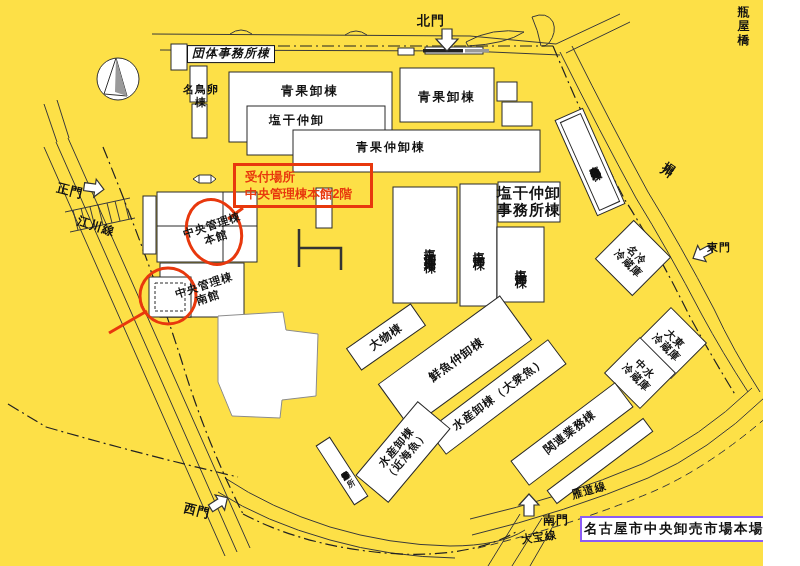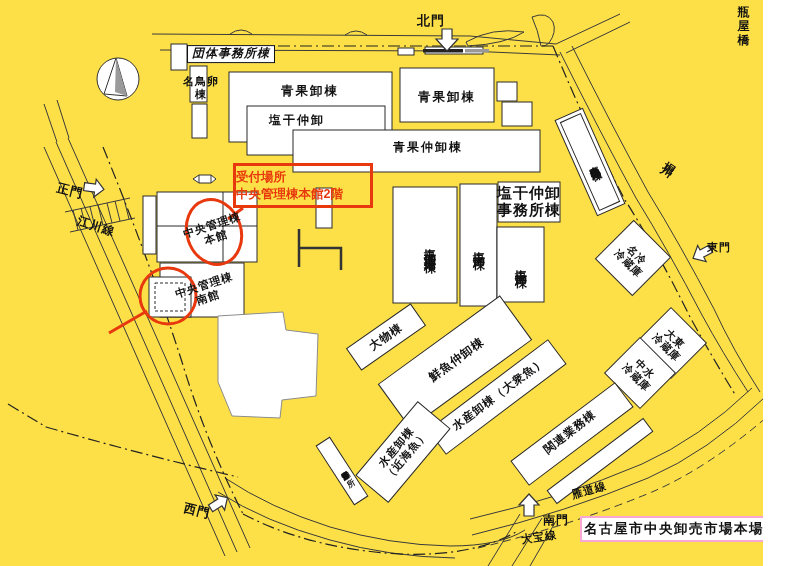--- a/index.html
+++ b/index.html
@@ -6,21 +6,21 @@
   .map{position:relative;width:763px;height:566px;background:#fde047;overflow:hidden;
        font-family:"Liberation Sans",sans-serif;color:#111;}
   .map svg{position:absolute;left:0;top:0;}
   .lbl{position:absolute;transform:translate(-50%,-50%);font-size:12px;line-height:1.15;
        white-space:pre-line;text-align:center;font-weight:600;letter-spacing:1px;color:#111;}
   .v{writing-mode:vertical-rl;text-orientation:upright;letter-spacing:2px;}
   .boxlbl{border:1.2px solid #111;background:#fff;padding:1px 4px;}
   .redbox{position:absolute;border:3px solid var(--red,#e8380d);color:var(--red,#e8380d);
        font-weight:700;white-space:pre-line;display:flex;align-items:center;
        box-sizing:border-box;}
-  .titlebox{position:absolute;border:2px solid #f9a8d4;background:#fff;display:flex;
+  .titlebox{position:absolute;border:2px solid #8b5cf6;background:#fff;display:flex;
        align-items:center;justify-content:center;font-size:13.5px;font-weight:600;
        letter-spacing:1.5px;box-sizing:border-box;}
 </style>
 </head>
 <body>
 
 <div class="map">
 
 <svg width="800" height="566" viewBox="0 0 800 566">
 
@@ -167,26 +167,26 @@
 <div class="lbl" style="left:197px;top:511px;font-size:12.5px;transform:translate(-50%,-50%) rotate(14deg);">西門</div>
 <div class="lbl" style="left:534px;top:521px;font-size:12px;padding-left:44px;">南門</div>
 
 <div class="lbl" style="left:744px;top:27px;font-size:12px;">瓶屋橋</div>
 <div class="lbl v" style="left:676px;top:157px;font-size:12px;transform:translate(-50%,-50%) rotate(35deg);">堀川</div>
 <div class="lbl" style="left:96px;top:227px;font-size:12px;transform:translate(-50%,-50%) rotate(18deg);">江川線</div>
 <div class="lbl" style="left:589px;top:490px;font-size:11px;transform:translate(-50%,-50%) rotate(-16deg);">雁道線</div>
 <div class="lbl" style="left:539px;top:537px;font-size:11px;transform:translate(-50%,-50%) rotate(-8deg);">大宝線</div>
 
 <div class="lbl boxlbl" style="left:231px;top:54px;font-size:12px;font-style:italic;">団体事務所棟</div>
-<div class="lbl" style="left:201px;top:88px;font-size:11px;">名鳥卵
+<div class="lbl" style="left:201px;top:96px;font-size:11px;">名鳥卵
 棟</div>
 <div class="lbl" style="left:310px;top:91px;font-size:12.5px;letter-spacing:2px;">青果卸棟</div>
 <div class="lbl" style="left:447px;top:97px;font-size:12.5px;letter-spacing:2px;">青果卸棟</div>
 <div class="lbl" style="left:297px;top:121px;font-size:12px;letter-spacing:2px;">塩干仲卸</div>
-<div class="lbl" style="left:391px;top:148px;font-size:12px;letter-spacing:2px;margin-left:37px;">青果仲卸棟</div>
+<div class="lbl" style="left:391px;top:148px;font-size:12px;letter-spacing:2px;">青果仲卸棟</div>
 <div class="lbl v" style="left:590px;top:162px;font-size:10px;letter-spacing:1px;transform:translate(-50%,-50%) rotate(-24deg);">廃棄物処理棟</div>
 <div class="lbl" style="left:214px;top:231px;font-size:11px;transform:translate(-50%,-50%) rotate(-18deg);">中央管理棟
 本館</div>
 <div class="lbl" style="left:206px;top:291px;font-size:11px;transform:translate(-50%,-50%) rotate(-18deg);">中央管理棟
 南館</div>
 <div class="lbl v" style="left:429px;top:246px;font-size:12px;">塩干仲卸売場棟</div>
 <div class="lbl v" style="left:478px;top:246px;font-size:12px;">塩干卸棟</div>
 <div class="lbl" style="left:529px;top:201px;font-size:15px;">塩干仲卸
 事務所棟</div>
 <div class="lbl v" style="left:520px;top:264px;font-size:12px;">塩干卸棟</div>
@@ -197,18 +197,18 @@
 <div class="lbl" style="left:641px;top:373px;font-size:10.5px;transform:translate(-50%,-50%) rotate(45deg);">中水
 冷蔵庫</div>
 <div class="lbl" style="left:386px;top:337px;font-size:11.5px;transform:translate(-50%,-50%) rotate(-35deg);">大物棟</div>
 <div class="lbl" style="left:457px;top:360px;font-size:12px;transform:translate(-50%,-50%) rotate(-36deg);">鮮魚仲卸棟</div>
 <div class="lbl" style="left:499px;top:394px;font-size:11.5px;transform:translate(-50%,-50%) rotate(-37deg);">水産卸棟（大衆魚）</div>
 <div class="lbl" style="left:570px;top:432px;font-size:11.5px;transform:translate(-50%,-50%) rotate(-38deg);">関連業務棟</div>
 <div class="lbl" style="left:401px;top:451px;font-size:11px;transform:translate(-50%,-50%) rotate(-50deg);">水産卸棟
 （近海魚）</div>
 <div class="lbl v" style="left:342px;top:471px;font-size:8px;letter-spacing:0;transform:translate(-50%,-50%) rotate(-33deg);">鮮仲車置き所</div>
 
-<div class="redbox" style="left:233px;top:163px;width:140px;height:45px;justify-content:flex-start;font-size:12.5px;line-height:1.3;text-align:left;">受付場所
+<div class="redbox" style="left:233px;top:163px;width:140px;height:45px;justify-content:flex-start;padding-left:9px;font-size:12.5px;line-height:1.3;text-align:left;">受付場所
 中央管理棟本館2階</div>
 
 <div class="titlebox" style="left:580px;top:516px;width:188px;height:26px;">名古屋市中央卸売市場本場</div>
 
 </div>
 
 </body></html>

